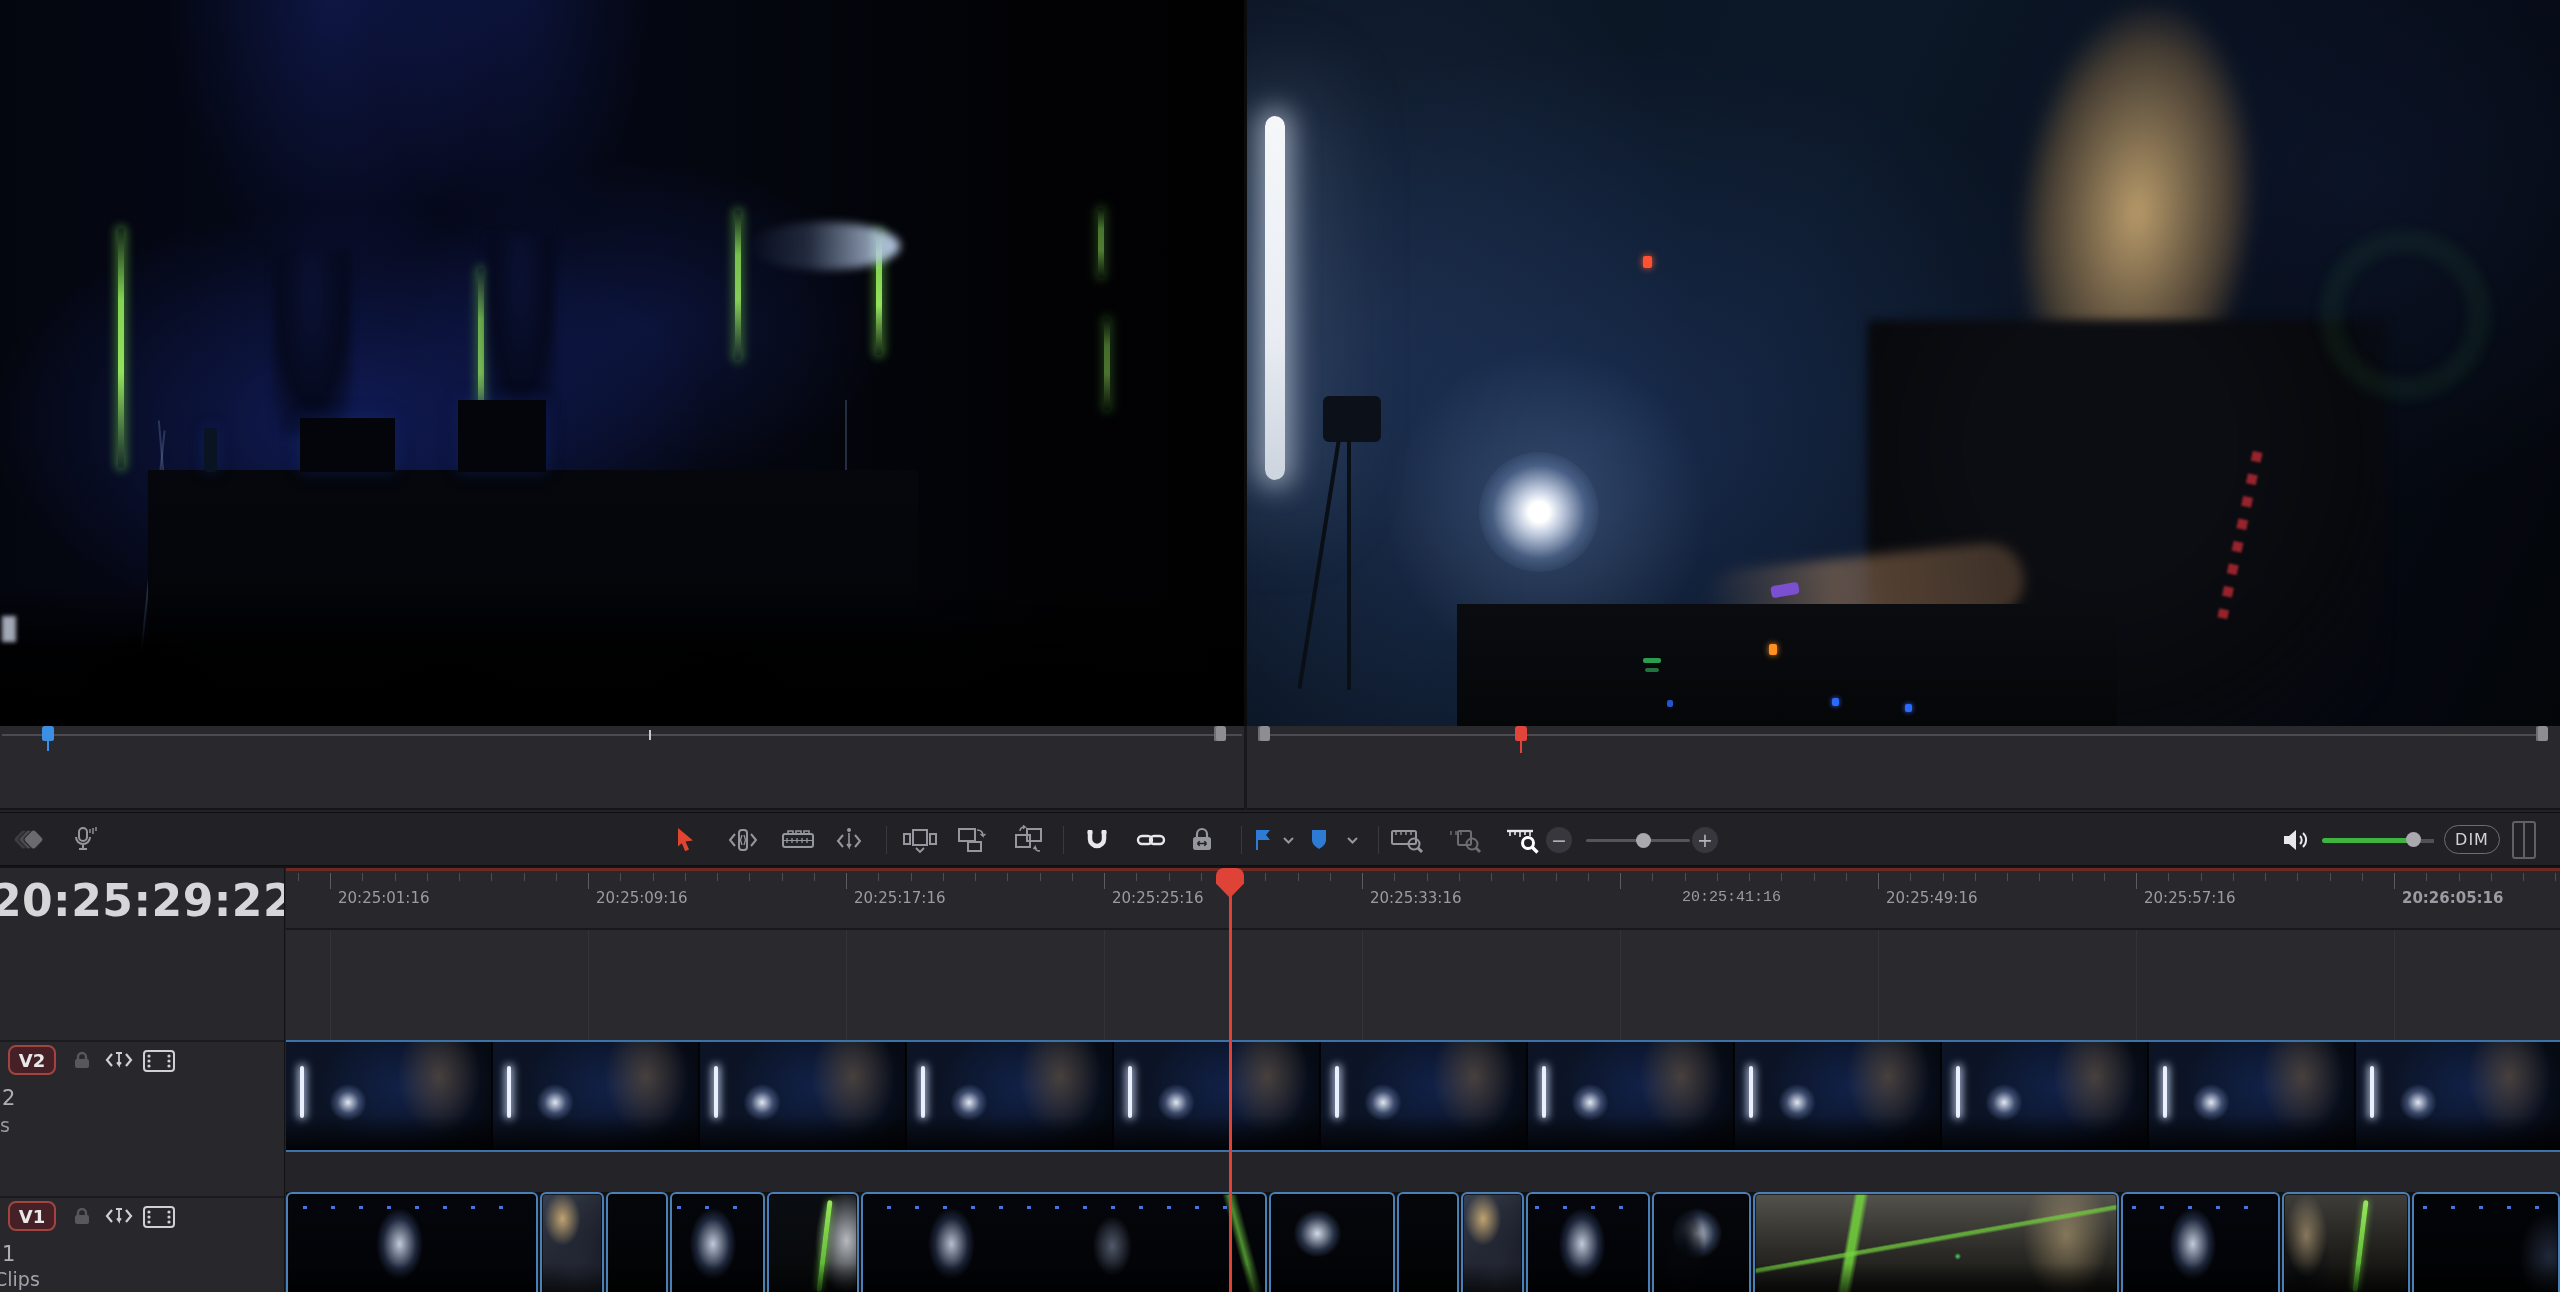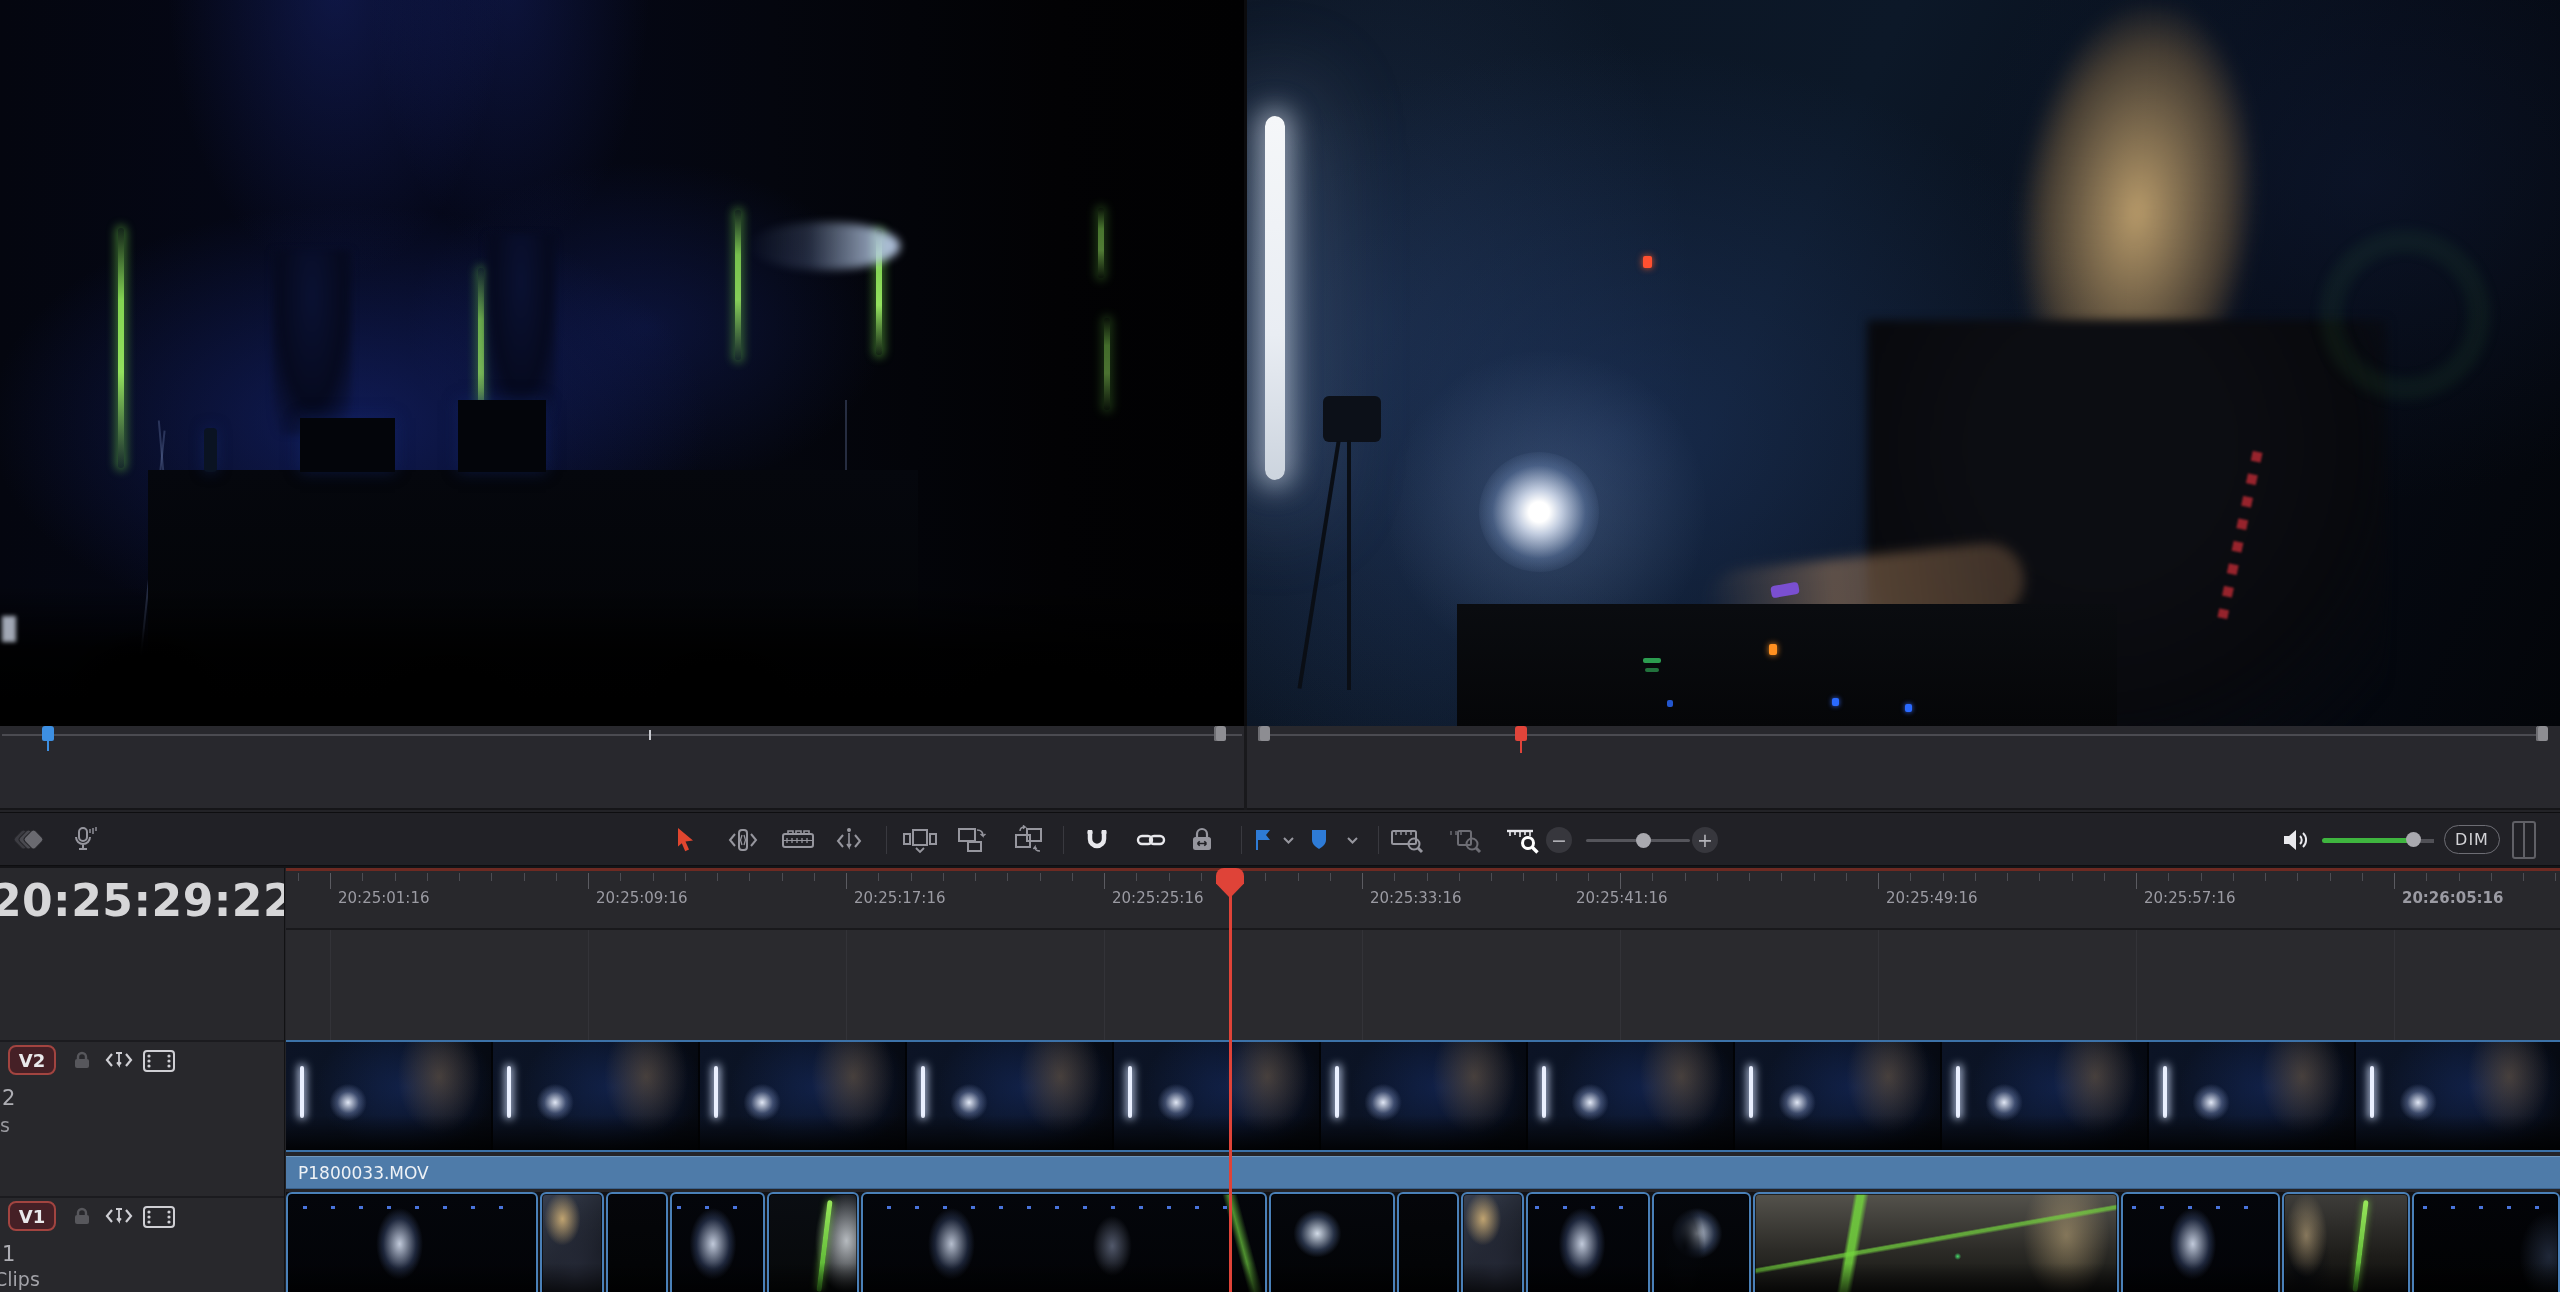--- a/index.html
+++ b/index.html
@@ -563,21 +563,21 @@
           <div class="tick" style="left: 2204.8px;"></div>
           <div class="tick" style="left: 2237px;"></div>
           <div class="tick" style="left: 2269.3px;"></div>
         </div>
       <div>
           <div class="rlabel" style="left: 52px;">20:25:01:16</div>
           <div class="rlabel" style="left: 310px;">20:25:09:16</div>
           <div class="rlabel" style="left: 568px;">20:25:17:16</div>
           <div class="rlabel" style="left: 826px;">20:25:25:16</div>
           <div class="rlabel" style="left: 1084px;">20:25:33:16</div>
-          <div class="rlabel" style="left: 1290px;">20:25:41:16</div>
+          <div class="rlabel" style="left: 1396px; font-family: Liberation Mono, monospace;">20:25:41:16</div>
           <div class="rlabel" style="left: 1600px;">20:25:49:16</div>
           <div class="rlabel" style="left: 1858px;">20:25:57:16</div>
           <div class="rlabel" style="left: 2116px; font-weight: bold;">20:26:05:16</div>
         </div>
     </div>
     <div class="empty-area">
       <div>
           <div class="gridline" style="left: 44px;"></div>
           <div class="gridline" style="left: 302px;"></div>
           <div class="gridline" style="left: 560px;"></div>
@@ -595,23 +595,20 @@
         <div class="thumb"></div>
         <div class="thumb"></div>
         <div class="thumb"></div>
         <div class="thumb"></div>
         <div class="thumb"></div>
         <div class="thumb"></div>
         <div class="thumb"></div>
         <div class="thumb"></div>
         <div class="thumb"></div>
       </div>
-    <div class="clipbar">
-      <span>P1800033.MOV</span>
-    </div>
     <div class="v1row">
         <div class="clip v-concert" style="left: 0px; width: 252px;"></div>
         <div class="clip v-woman" style="left: 254px; width: 64px;"></div>
         <div class="clip v-dark" style="left: 320px; width: 62px;"></div>
         <div class="clip v-concert" style="left: 384px; width: 95px;"></div>
         <div class="clip v-laser" style="left: 481px; width: 92px;"></div>
         <div class="clip v-concertwide" style="left: 575px; width: 406px;"></div>
         <div class="clip v-glow" style="left: 983px; width: 126px;"></div>
         <div class="clip v-dark" style="left: 1111px; width: 62px;"></div>
         <div class="clip v-woman" style="left: 1175px; width: 63px;"></div>

